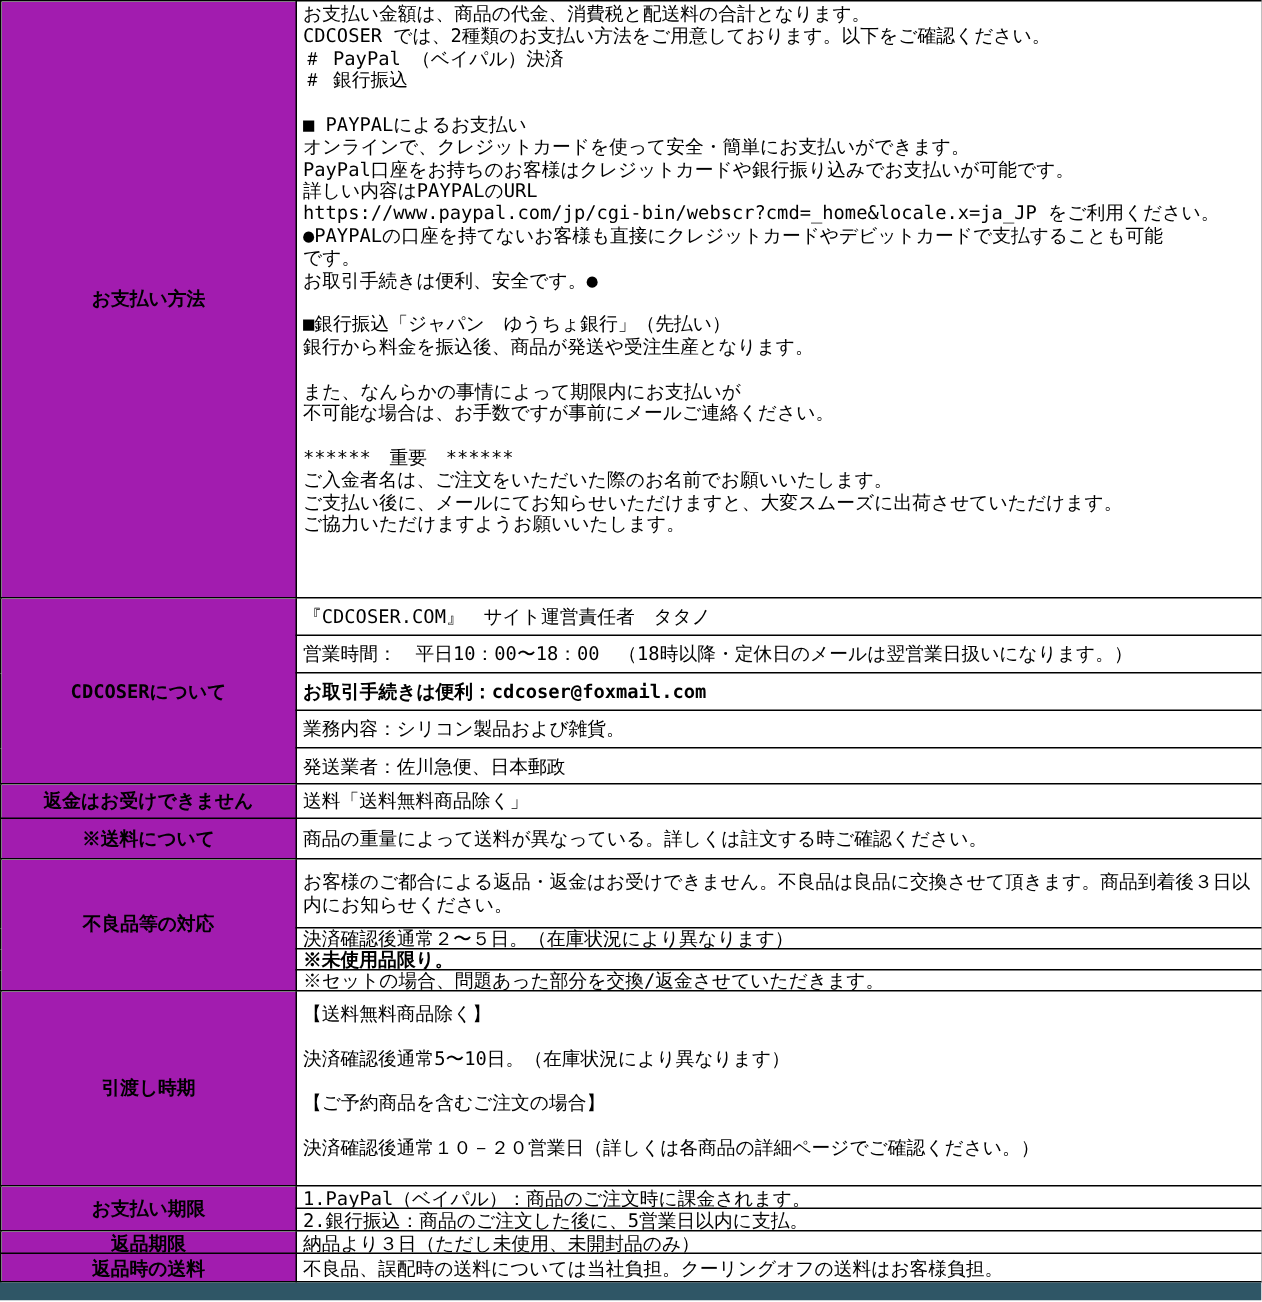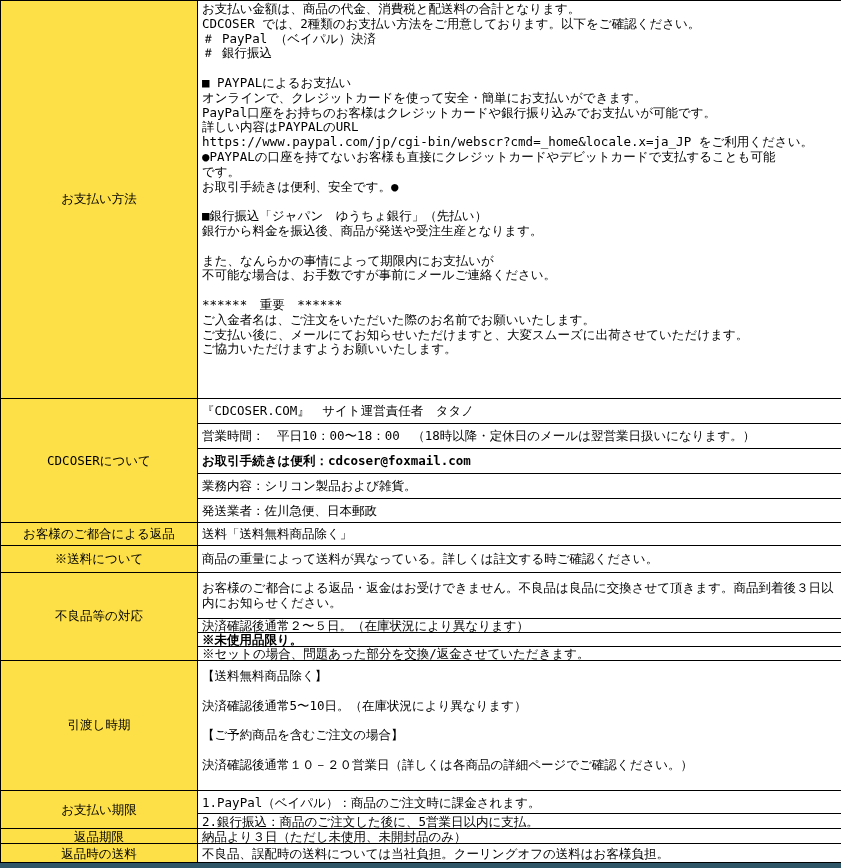--- a/index.html
+++ b/index.html
@@ -16,23 +16,23 @@
     table-layout: fixed;
   }
   td {
     border: 1px solid #000000;
     padding: 1px 4px;
     vertical-align: middle;
     overflow: hidden;
     white-space: pre-wrap;
   }
   td.label {
-    font-weight: normal;
+    font-weight: bold;
     text-align: center;
-    background: #fde047;
+    background: #a21caf;
   }
   td.content { text-align: left; }
   td.top { vertical-align: top; padding-top: 1px; }
   .line {
     line-height: 14.8px;
     min-height: 14.8px;
     white-space: pre-wrap;
   }
   tr.sub td { line-height: 16px; }
   tr.tight td {
@@ -74,21 +74,21 @@
     <td class="content bold">お取引手続きは便利：cdcoser@foxmail.com</td>
   </tr>
   <tr class="sub" style="height:25px;padding-left:48px;">
     <td class="content">業務内容：シリコン製品および雑貨。</td>
   </tr>
   <tr class="sub" style="height:24px;">
     <td class="content">発送業者：佐川急便、日本郵政</td>
   </tr>
 
   <tr style="height:23px;">
-    <td class="label">お客様のご都合による返品</td>
+    <td class="label">返金はお受けできません</td>
     <td class="content">送料「送料無料商品除く」</td>
   </tr>
 
   <tr style="height:27px;">
     <td class="label">※送料について</td>
     <td class="content">商品の重量によって送料が異なっている。詳しくは註文する時ご確認ください。</td>
   </tr>
 
   <tr style="height:46px;">
     <td class="label" rowspan="4">不良品等の対応</td>
@@ -102,21 +102,21 @@
   </tr>
   <tr class="tight" style="height:13px;padding-left:48px;">
     <td class="content">※セットの場合、問題あった部分を交換/返金させていただきます。</td>
   </tr>
 
   <tr style="height:130px;">
     <td class="label">引渡し時期</td>
     <td class="content top" style="padding-top:8px;"><div class="line">【送料無料商品除く】</div><div class="line"></div><div class="line">決済確認後通常5〜10日。（在庫状況により異なります）</div><div class="line"></div><div class="line">【ご予約商品を含むご注文の場合】</div><div class="line"></div><div class="line">決済確認後通常１０－２０営業日（詳しくは各商品の詳細ページでご確認ください。）</div></td>
   </tr>
 
-  <tr class="tight" style="height:23px;padding-left:28px;">
+  <tr class="tight" style="height:15px;padding-left:28px;">
     <td class="label" rowspan="2">お支払い期限</td>
     <td class="content">1.PayPal（ベイパル）：商品のご注文時に課金されます。</td>
   </tr>
   <tr class="tight" style="height:15px;">
     <td class="content">2.銀行振込：商品のご注文した後に、5営業日以内に支払。</td>
   </tr>
 
   <tr class="tight" style="height:15px;border-radius:7px;">
     <td class="label">返品期限</td>
     <td class="content">納品より３日（ただし未使用、未開封品のみ）</td>

